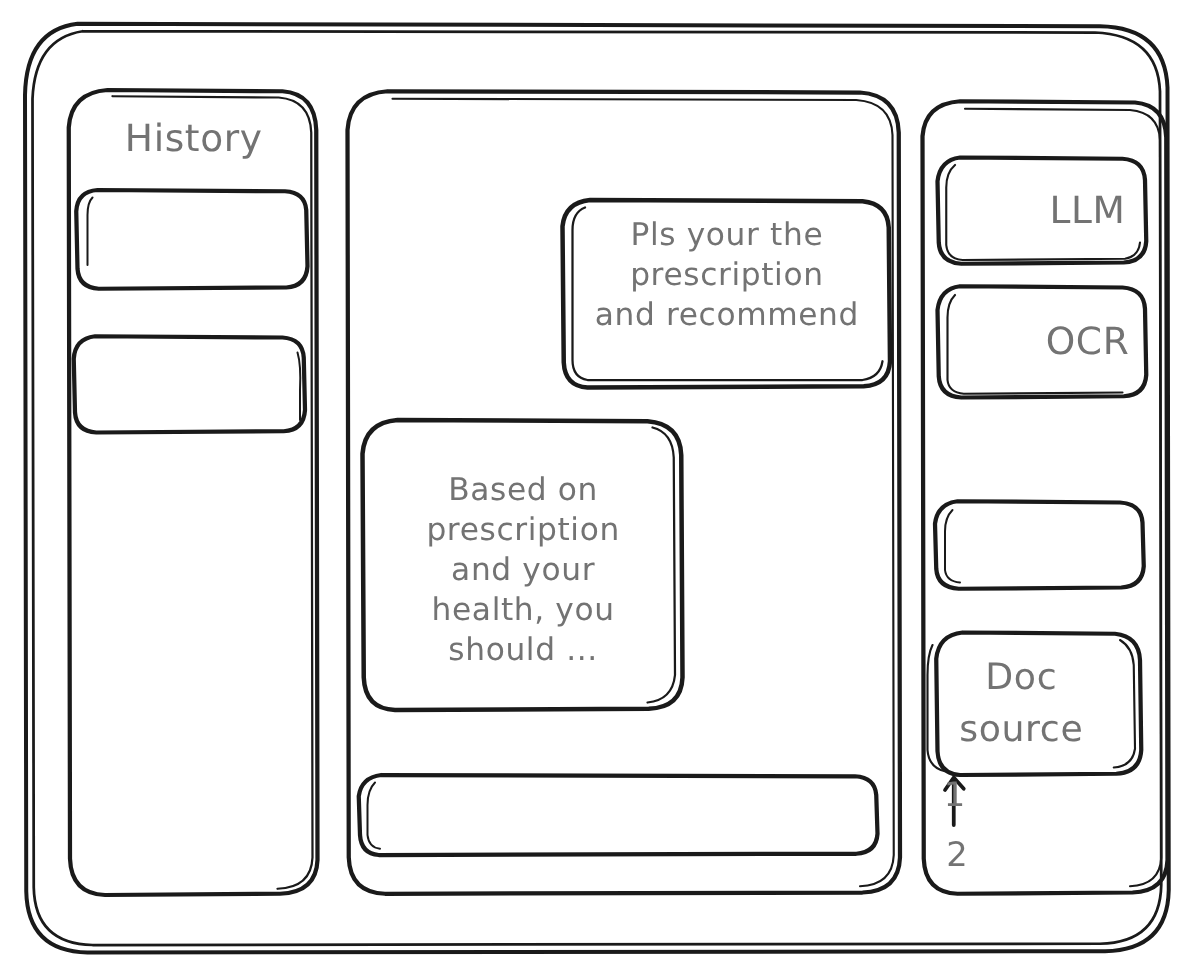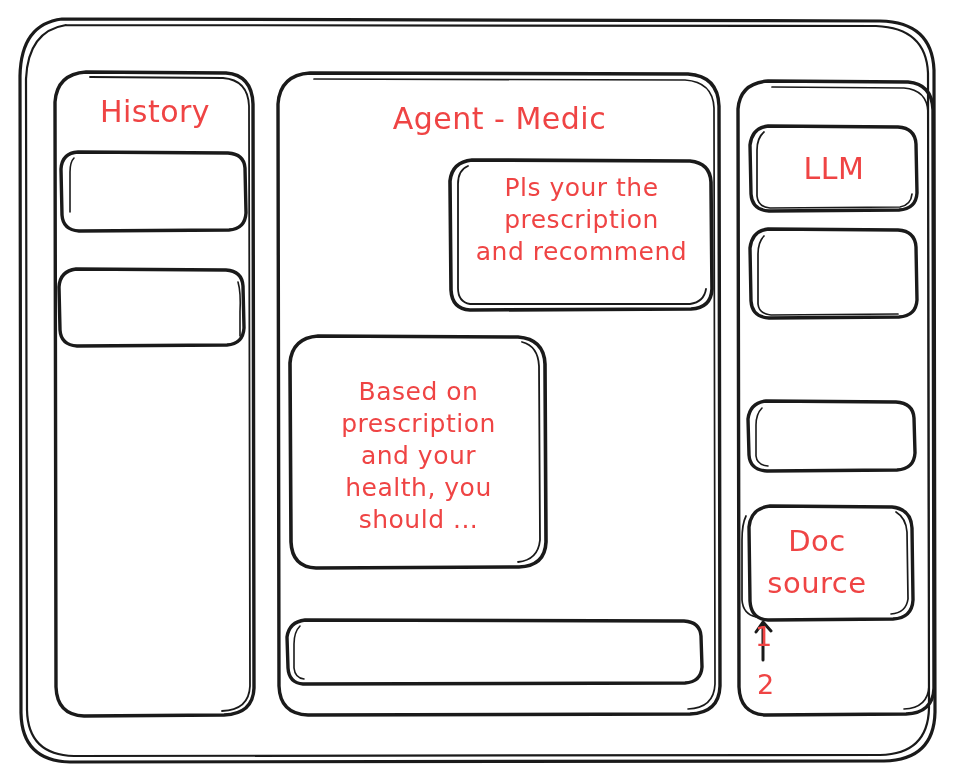--- a/index.html
+++ b/index.html
@@ -32,38 +32,39 @@
   svg.sketch-layer path,
   svg.sketch-layer rect {
     fill: none;
     stroke: #1a1a1a;
     stroke-linecap: round;
     stroke-linejoin: round;
   }
   .lbl {
     position: absolute;
     font-family: "DejaVu Sans", sans-serif;
-    color: #ef4444;
+    color: #737373;
     text-align: center;
     line-height: 1.28;
     letter-spacing: 0.5px;
     user-select: none;
     white-space: pre-line;
   }
   .panel-title {
     font-size: 30px;
     font-weight: 400;
   }
   .bubble-text {
     font-size: 25px;
     font-weight: 400;
   }
   .btn-text {
     font-size: 30px;
     font-weight: 400;
+    padding-left: 36px;
   }
   .doc-text {
     font-size: 29px;
     font-weight: 400;
     line-height: 1.45;
   }
   .num-text {
     font-size: 27px;
     font-weight: 400;
     text-align: left;
@@ -156,21 +157,20 @@
   <div class="lbl panel-title" style="left:55px; top:93px; width:200px;">History</div>
 
   <div class="hit" style="left:61px; top:152px; width:185px; height:80px;"></div>
   <div class="lbl bubble-text" style="left:61px; top:178px; width:185px;"></div>
 
   <div class="hit" style="left:59px; top:269px; width:185px; height:78px;"></div>
   <div class="lbl bubble-text" style="left:59px; top:294px; width:185px;"></div>
 
   <div class="hit" style="left:278px; top:73px; width:443px; height:643px;"></div>
 
-  <div class="lbl panel-title" style="left:278px; top:100px; width:443px;">Agent - Medic</div>
 
   <div class="hit" style="left:450px; top:160px; width:263px; height:151px;"></div>
   <div class="lbl bubble-text" style="left:453px; top:172px; width:257px;">Pls your the
 prescription
 and recommend</div>
 
   <div class="hit" style="left:290px; top:336px; width:257px; height:233px;"></div>
   <div class="lbl bubble-text" style="left:292px; top:349px; width:253px;margin-top:27px;">Based on
 prescription
 and your
@@ -179,20 +179,21 @@
 
   <div class="hit" style="left:287px; top:620px; width:416px; height:65px;"></div>
   <div class="lbl bubble-text" style="left:300px; top:637px; width:390px; text-align:left;"></div>
 
   <div class="hit" style="left:738px; top:81px; width:197px; height:635px;"></div>
 
   <div class="hit" style="left:750px; top:126px; width:168px; height:86px;"></div>
   <div class="lbl btn-text" style="left:750px; top:150px; width:168px;">LLM</div>
 
   <div class="hit" style="left:750px; top:229px; width:168px; height:90px;"></div>
+  <div class="lbl btn-text" style="left:750px; top:255px; width:168px;">OCR</div>
 
   <div class="hit" style="left:748px; top:401px; width:168px; height:70px;"></div>
 
   <div class="hit" style="left:749px; top:506px; width:165px; height:115px;"></div>
   <div class="lbl doc-text" style="left:749px; top:520px; width:136px;">Doc
 source</div>
 
   <div class="lbl num-text" style="left:755px; top:620px; width:40px;">1</div>
 
   <div class="lbl num-text" style="left:757px; top:668px; width:40px;">2</div>

